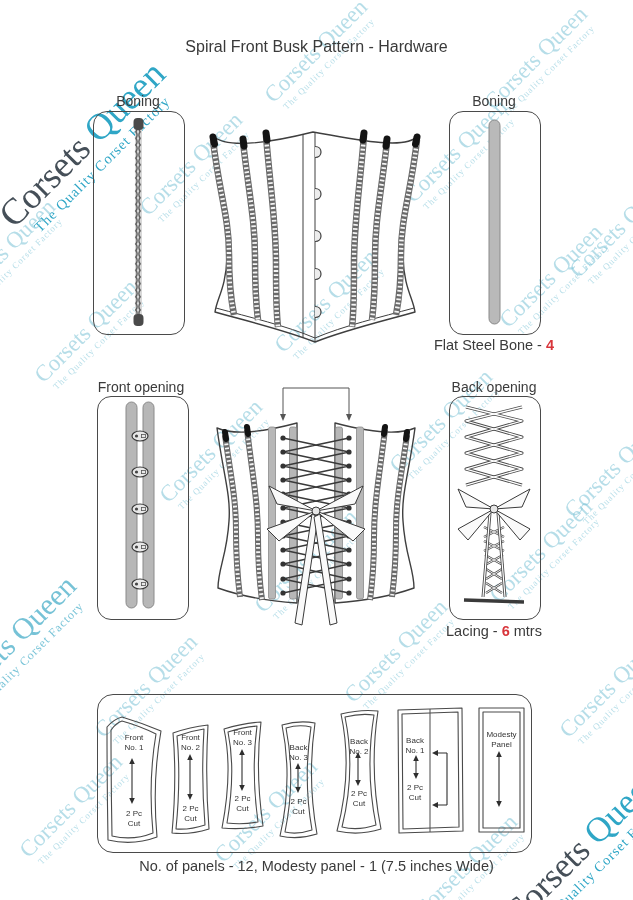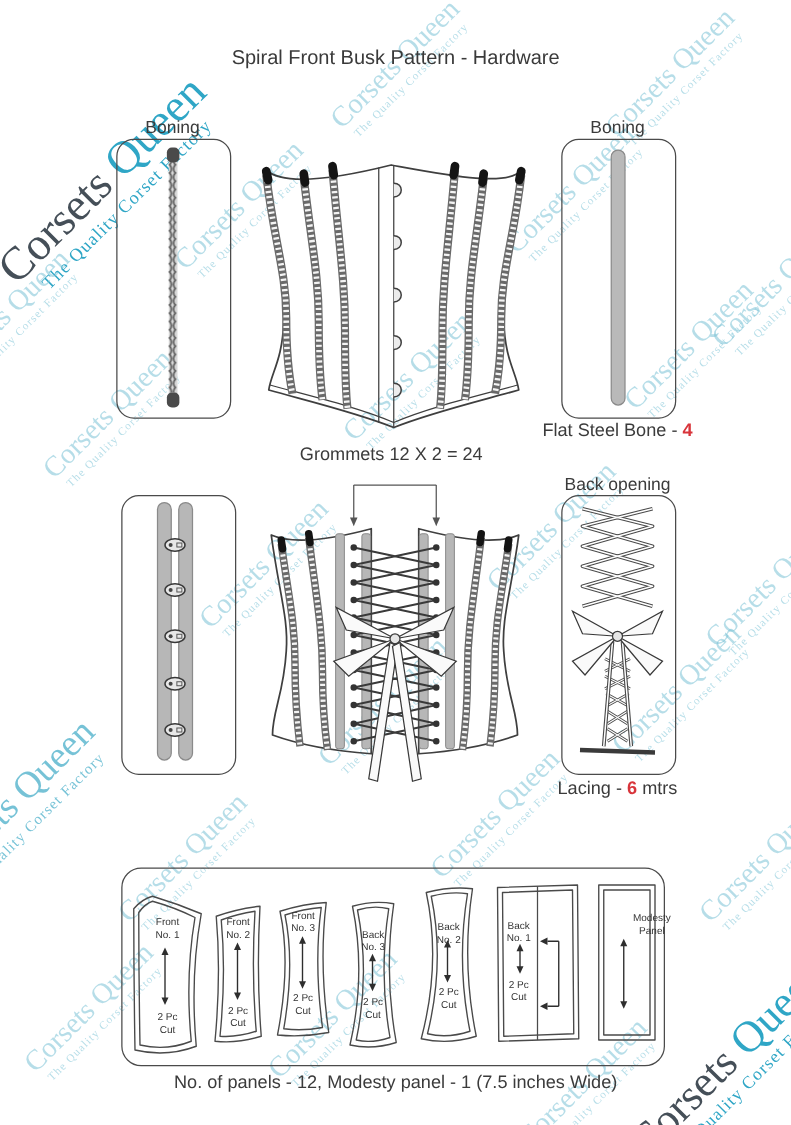--- a/index.html
+++ b/index.html
@@ -132,22 +132,22 @@
     </g>
     <g stroke="#141414" stroke-width="7" stroke-linecap="round">
       <path d="M10,15 l1.5,7"></path>
         <path d="M40,17 l1,7"></path>
         <path d="M63,11 l1,7"></path>
       <path d="M161,11 l-1,7"></path>
         <path d="M184,17 l-1,7"></path>
         <path d="M214,15 l-1.5,7"></path>
     </g>
   </svg>
-  <div class="cap" style="left:213px;top:356px;width:200px;">Grommets 12 X 2 = 24</div>
-
+
+  <div class="lbl" style="left:66px;top:379px;width:150px;">Front opening</div>
   <div class="lbl" style="left:419px;top:379px;width:150px;">Back opening</div>
 
   <div class="frame" style="left:97px;top:396px;width:90px;height:222px;">
     <svg width="88" height="220" viewBox="0 0 88 220">
       <rect x="28" y="5" width="11" height="206" rx="5.5" fill="#b7b7b7" stroke="#8a8a8a" stroke-width="1"></rect>
       <rect x="45" y="5" width="11" height="206" rx="5.5" fill="#b7b7b7" stroke="#8a8a8a" stroke-width="1"></rect>
       <g>
         <g transform="translate(42,39)">
             <ellipse rx="8" ry="5" fill="#e8e8e8" stroke="#3a3a3a" stroke-width="1.2"></ellipse>
             <circle cx="-3.5" r="1.6" fill="#444"></circle>
@@ -413,21 +413,21 @@
       <div class="txt" style="top:29px;left:0;width:38px;">
           <span>Back</span>
           <span>No. 1</span>
         </div>
       <div class="txt" style="top:76px;left:0;width:38px;">
           <span>2 Pc</span>
           <span>Cut</span>
         </div>
     </div>
 
-    <div class="piece" style="left:380px;top:12px;width:47px;height:126px;padding-left:40px;">
+    <div class="piece" style="left:380px;top:12px;width:47px;height:126px;">
       <svg width="47" height="126" viewBox="0 0 47 126">
         <g fill="none" stroke="#4a4a4a" stroke-width="1.1" stroke-linejoin="round">
           <path d="M1,1 L46,1 L46,125 L1,125 Z"></path>
           <path d="M5,5 L42,5 L42,121 L5,121 Z"></path>
         </g>
         <g stroke="#2e2e2e" stroke-width="1.1">
           <line x1="21" y1="49" x2="21" y2="95"></line>
           <polygon points="18.2,50 23.8,50 21,44" fill="#2e2e2e" stroke="none"></polygon>
           <polygon points="18.2,94 23.8,94 21,100" fill="#2e2e2e" stroke="none"></polygon>
         </g>

